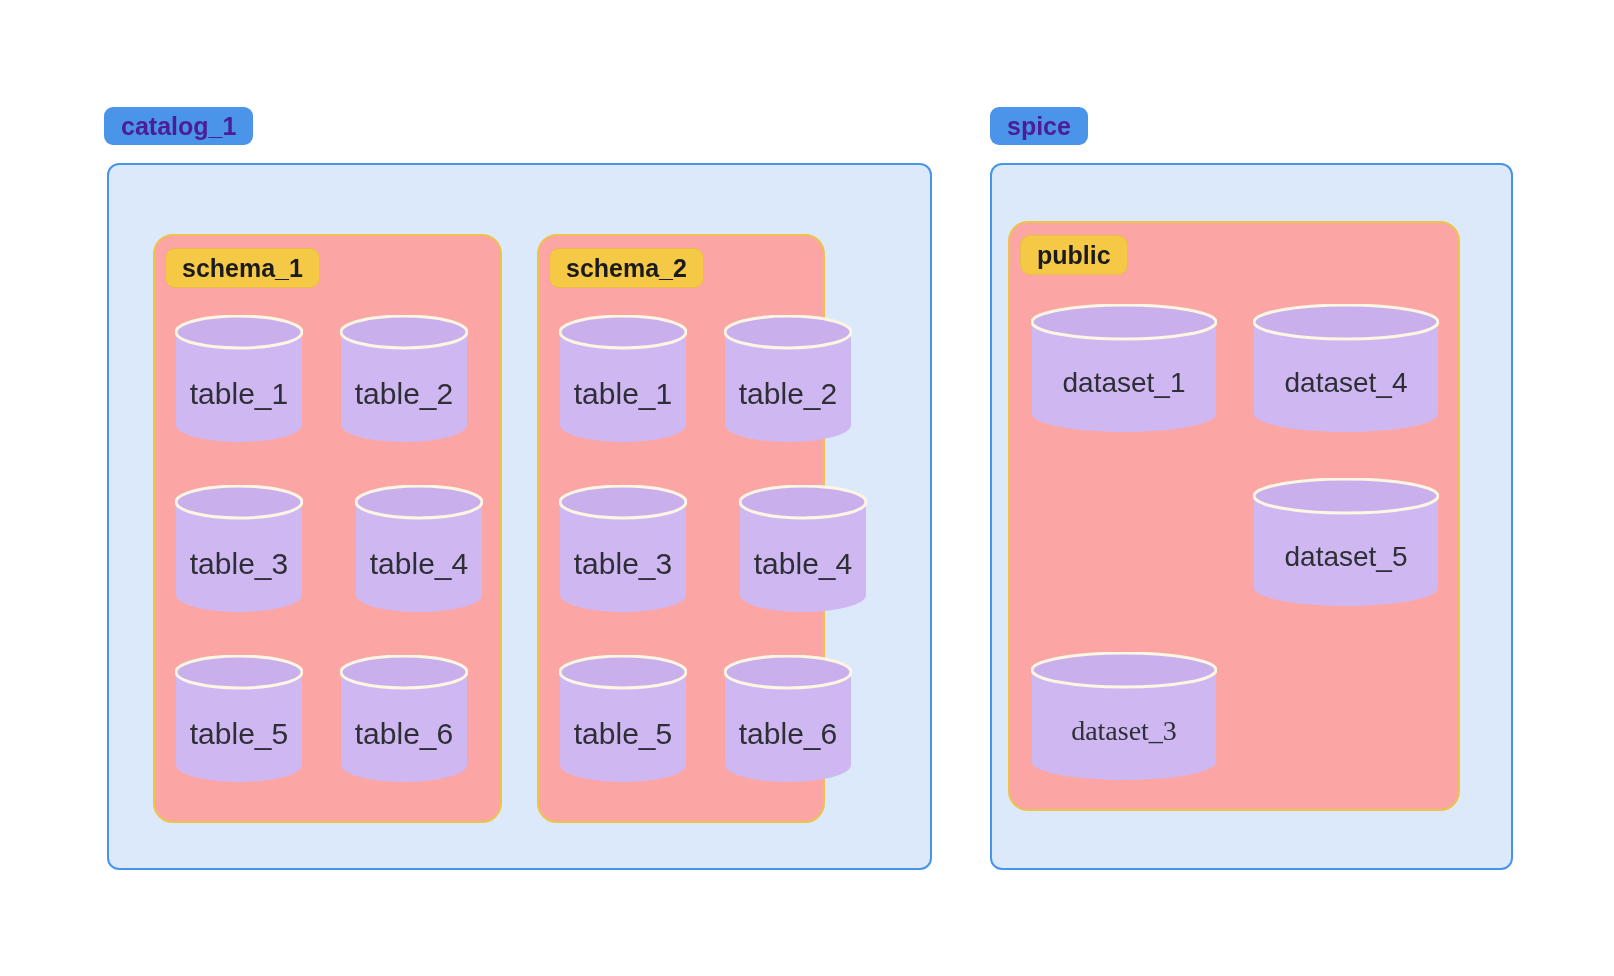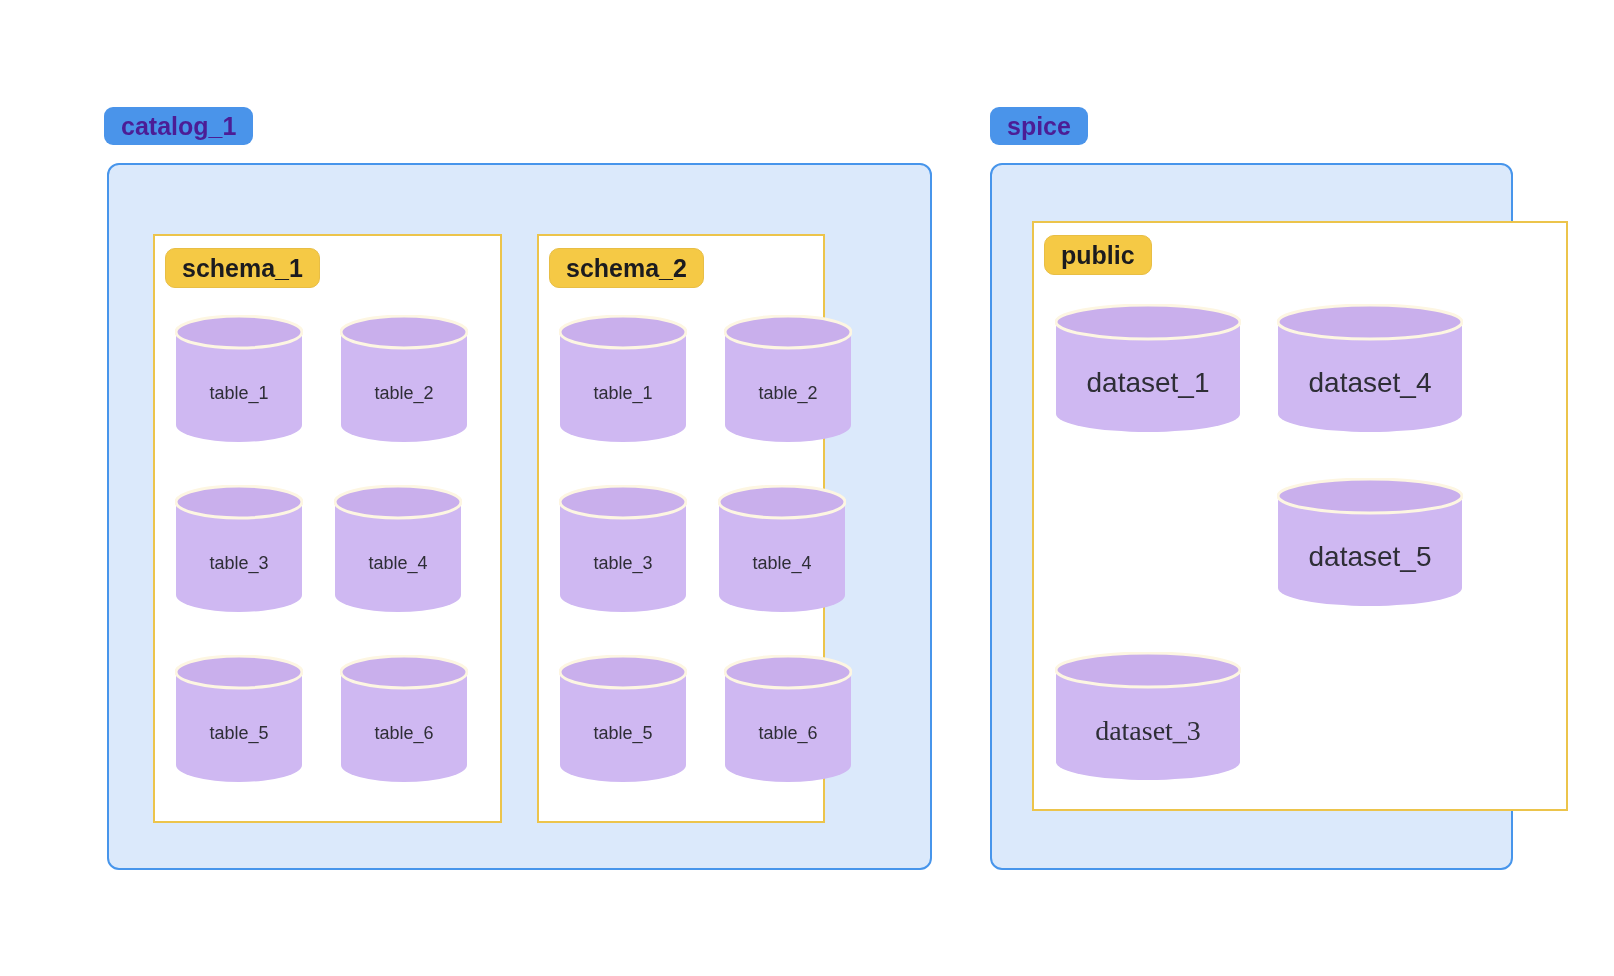--- a/index.html
+++ b/index.html
@@ -11,45 +11,45 @@
   .badge-blue {
     position:absolute; background:#4A94EA; color:#4c1d95;
     font-weight:700; font-size:25px; line-height:38px; height:38px;
     padding:0 17px; border-radius:9px; white-space:nowrap;
   }
   .box-blue {
     position:absolute; background:#DBE9FB; border:2px solid #4795EB;
     border-radius:12px; box-sizing:border-box;
   }
   .box-yellow {
-    position:absolute; background:#ffffff; border:2px solid #ECC44B;
-    border-radius:0; box-sizing:border-box;
+    position:absolute; background:#fca5a5; border:2px solid #ECC44B;
+    border-radius:20px; box-sizing:border-box;
   }
   .badge-yellow {
     position:absolute; background:#F5C945; color:#1B1B1F;
     font-weight:700; font-size:25px; line-height:38px; height:38px;
     padding:0 16px; border-radius:10px; white-space:nowrap;
     border:1px solid #E8BE45; box-sizing:content-box;
   }
   .cyl { position:absolute; }
   .cyl svg { display:block; }
   .cyl-t { width:128px; height:127px; }
   .cyl-d { width:186px; height:128px; }
   .cyl-label {
     position:absolute; left:0; right:0; top:0; bottom:0;
     display:flex; align-items:center; justify-content:center;
     padding-top:30px; box-sizing:border-box;
-    color:#2E2E36; font-size:18px;
+    color:#2E2E36; font-size:30px;
   }
   .cyl-d .cyl-label { font-size:28px; }
   
   .pos-a1 { left:20px;  top:79px;  }
   .pos-b1 { left:185px; top:79px;  }
   .pos-a2 { left:20px;  top:249px; }
-  .pos-b2 { left:179px; top:249px; }
+  .pos-b2 { left:200px; top:249px; }
   .pos-a3 { left:20px;  top:419px; }
   .pos-b3 { left:185px; top:419px; }
   
   .dpos-a1 { left:21px;  top:81px;text-align:right;  }
   .dpos-b1 { left:243px; top:81px;  }
   .dpos-a2 { left:21px;  top:255px; }
   .dpos-b2 { left:243px; top:255px; }
   .dpos-a3 { left:21px;  top:429px;font-family:Liberation Serif, serif; }
   .dpos-b3 { left:243px; top:429px; }
 </style>
@@ -154,21 +154,21 @@
         </svg>
         <span class="cyl-label">table_6</span>
       </div>
     </div>
   </div>
 
   <div class="badge-blue" style="left:990px; top:107px;">spice</div>
 
   <div class="box-blue" style="left:990px; top:163px; width:523px; height:707px;">
 
-    <div class="box-yellow" style="left:40px; top:56px; width:536px; height:590px;">
+    <div class="box-yellow" style="left:16px; top:56px; width:452px; height:590px;">
       <div class="badge-yellow" style="left:10px; top:12px;">public</div>
 
       <div class="cyl cyl-d dpos-a1">
         <svg width="186" height="128" viewBox="0 0 186 128">
           <path d="M1 18 V110 a92 18 0 0 0 184 0 V18 Z" fill="#CFB8F2"></path>
           <ellipse cx="93" cy="18" rx="92" ry="17" fill="#C9AFEC" stroke="#FDF6E2" stroke-width="3"></ellipse>
         </svg>
         <span class="cyl-label">dataset_1</span>
       </div>
       <div class="cyl cyl-d dpos-b1">

